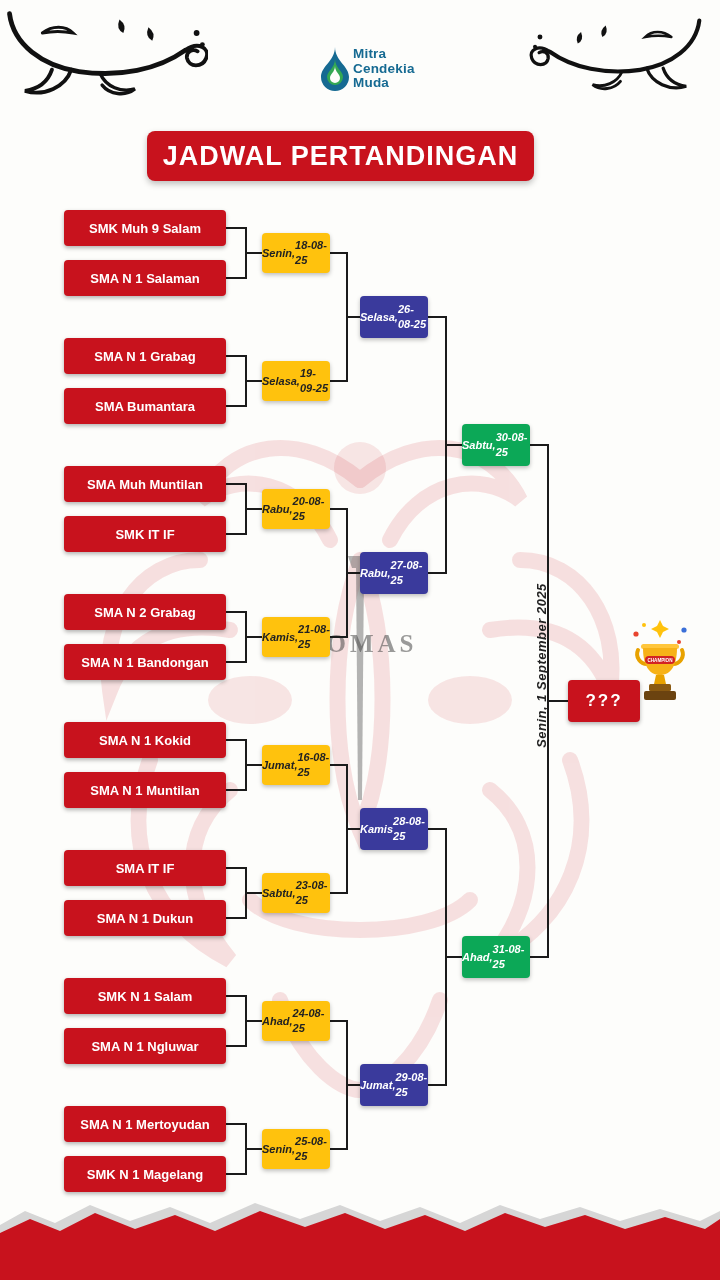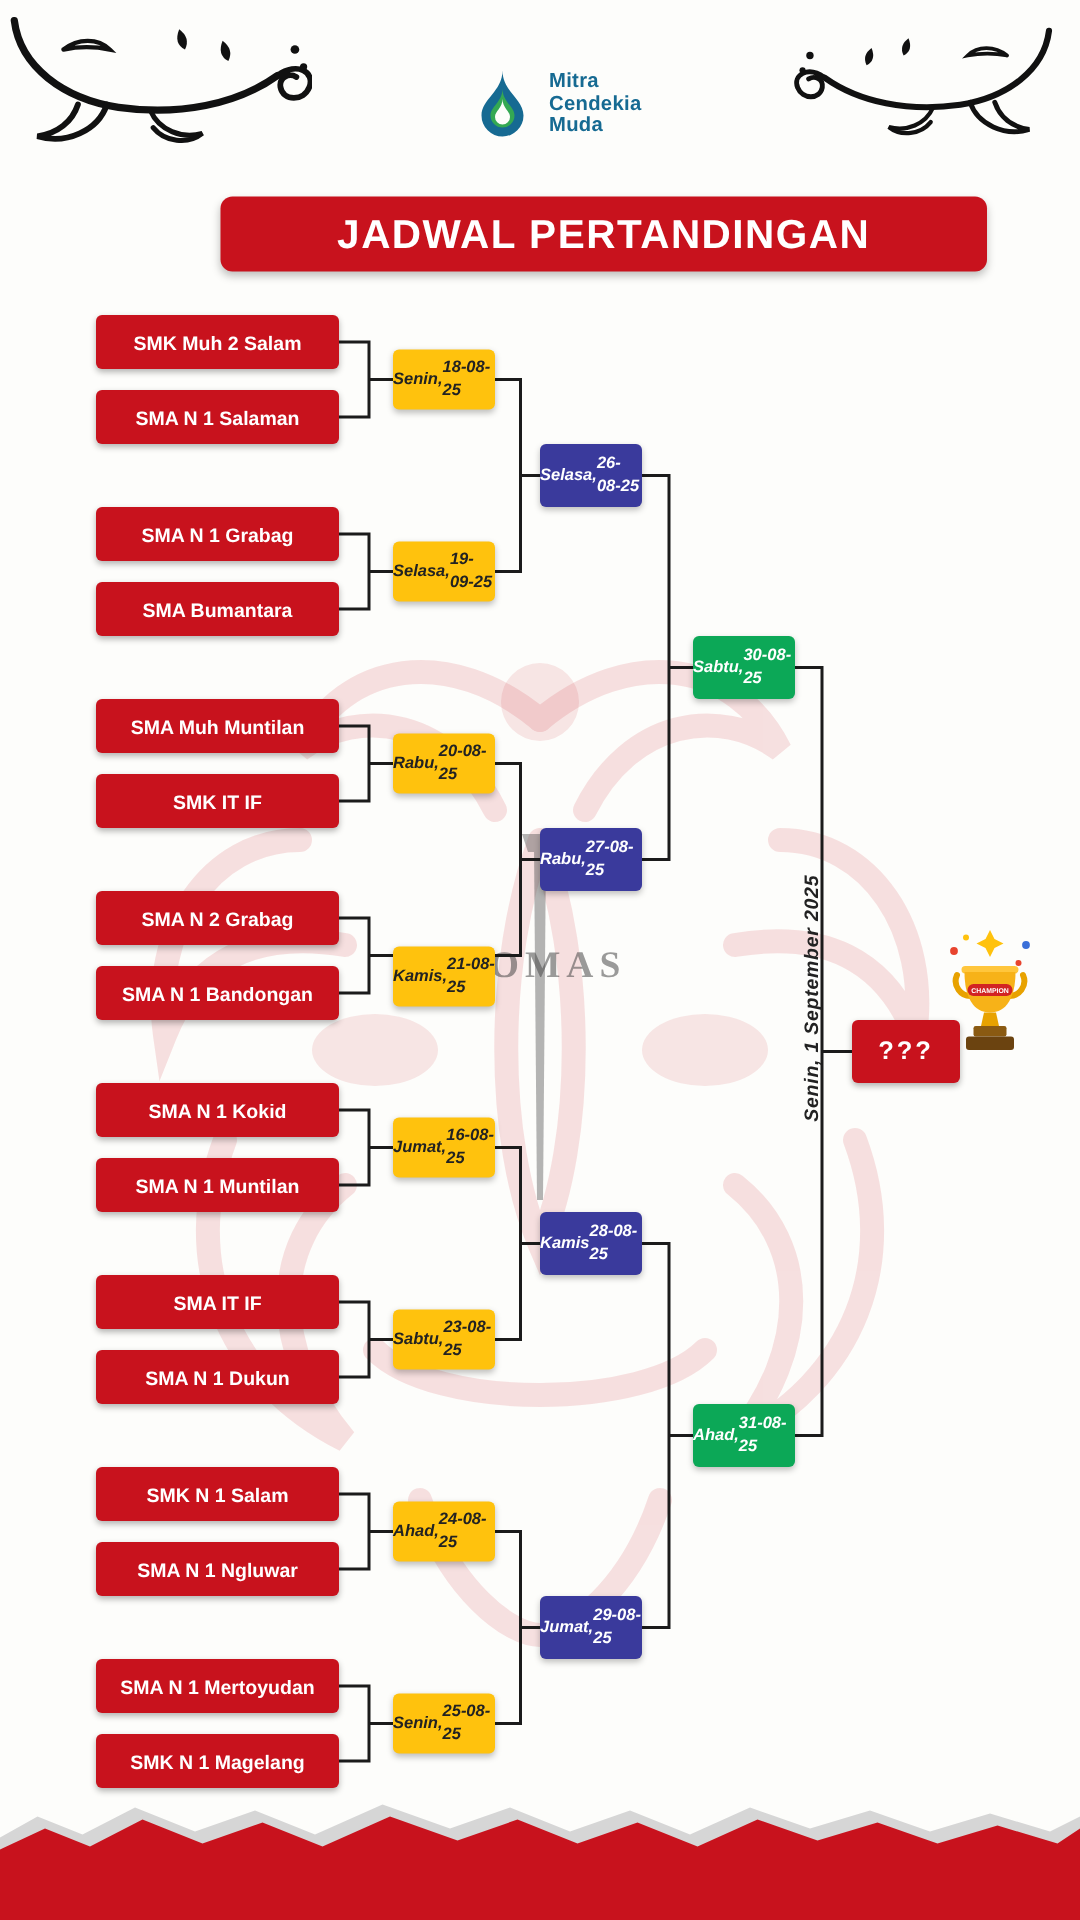--- a/index.html
+++ b/index.html
@@ -5,24 +5,24 @@
   html,body{margin:0;padding:0;background:#e9e9e9;}
   .page{
     position:relative;width:720px;height:1280px;margin:0 auto;
     background:#fdfdfb;overflow:hidden;
     font-family:"Liberation Sans", sans-serif;
   }
   .wm-svg{position:absolute;left:0;top:0;width:720px;height:1280px;pointer-events:none;}
   .flourish{position:absolute;pointer-events:none;}
   .flourish.left{left:2px;top:6px;width:206px;height:108px;}
   .flourish.right{right:4px;top:14px;width:196px;height:92px;transform:scaleX(-1);}
-  .logo{position:absolute;left:318px;top:46px;display:flex;align-items:center;gap:14px;}
+  .logo{position:absolute;left:318px;top:46px;display:flex;align-items:center;gap:1px;}
   .logo-text{color:#166A92;font-weight:700;font-size:13.5px;line-height:1.08;letter-spacing:.2px;}
   .title-banner{
-    position:absolute;left:147px;top:131px;width:511px;height:50px;
+    position:absolute;left:147px;top:131px;width:387px;height:50px;
     background:#C8121D;color:#fff;border-radius:8px;
     display:flex;align-items:center;justify-content:center;
     font-size:27px;font-weight:800;letter-spacing:1px;
     box-shadow:0 3px 6px rgba(0,0,0,.25);
   }
   .lines-svg{position:absolute;left:0;top:0;width:720px;height:1280px;pointer-events:none;}
   .team{
     position:absolute;left:64px;width:162px;height:36px;background:#C8121D;color:#fff;
     display:flex;align-items:center;justify-content:center;text-align:center;
     font-size:13px;font-weight:600;border-radius:4px;
@@ -147,21 +147,21 @@
       M226,1124 H246 V1174 H226 M246,1149 H262
       M330,253 H347 V381 H330 M347,317 H360
       M330,509 H347 V637 H330 M347,573 H360
       M330,765 H347 V893 H330 M347,829 H360
       M330,1021 H347 V1149 H330 M347,1085 H360
       M428,317 H446 V573 H428 M446,445 H462
       M428,829 H446 V1085 H428 M446,957 H462
       M530,445 H548 V957 H530 M548,701 H568"></path>
   </svg>
 
-  <div class="team" style="top:210px">SMK Muh 2 Salam</div>
+  <div class="team" style="top:210px">SMK Muh 9 Salam</div>
   <div class="team" style="top:260px">SMA N 1 Salaman</div>
   <div class="team" style="top:338px">SMA N 1 Grabag</div>
   <div class="team" style="top:466px">SMA Muh Muntilan</div>
   <div class="team" style="top:388px">SMA Bumantara</div>
   <div class="team" style="top:516px">SMK IT IF</div>
   <div class="team" style="top:594px">SMA N 2 Grabag</div>
   <div class="team" style="top:644px">SMA N 1 Bandongan</div>
   <div class="team" style="top:722px">SMA N 1 Kokid</div>
   <div class="team" style="top:772px">SMA N 1 Muntilan</div>
   <div class="team" style="top:850px">SMA IT IF</div>
@@ -176,21 +176,21 @@
     <span>18-08-25</span>
   </div>
   <div class="match" style="top:361px">
     <span>Selasa,</span>
     <span>19-09-25</span>
   </div>
   <div class="match" style="top:489px">
     <span>Rabu,</span>
     <span>20-08-25</span>
   </div>
-  <div class="match" style="top:631px">
+  <div class="match" style="top:617px">
     <span>Kamis,</span>
     <span>21-08-25</span>
   </div>
   <div class="match" style="top:745px">
     <span>Jumat,</span>
     <span>16-08-25</span>
   </div>
   <div class="match" style="top:873px">
     <span>Sabtu,</span>
     <span>23-08-25</span>

